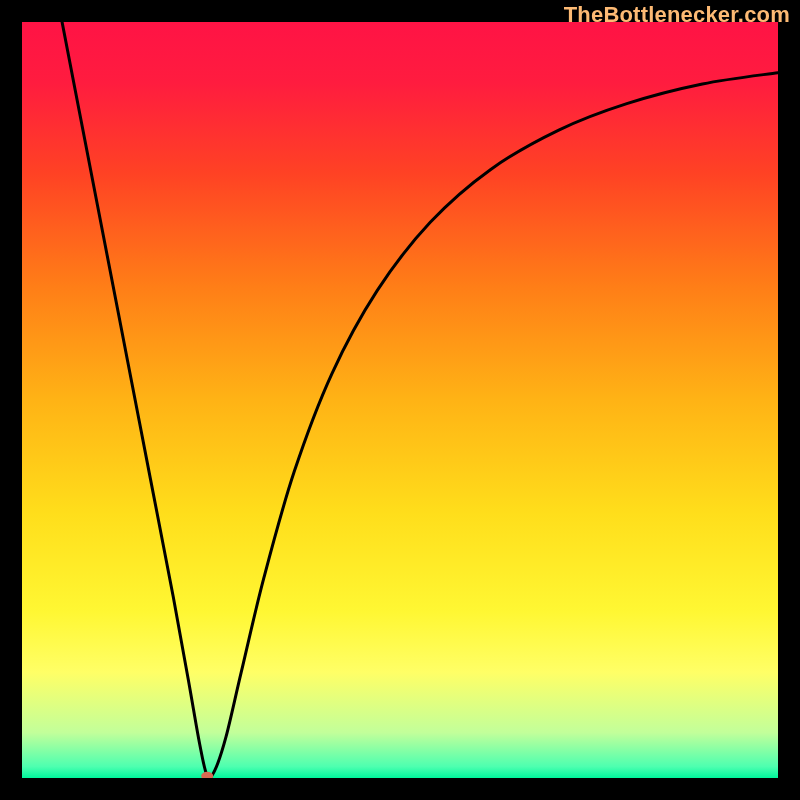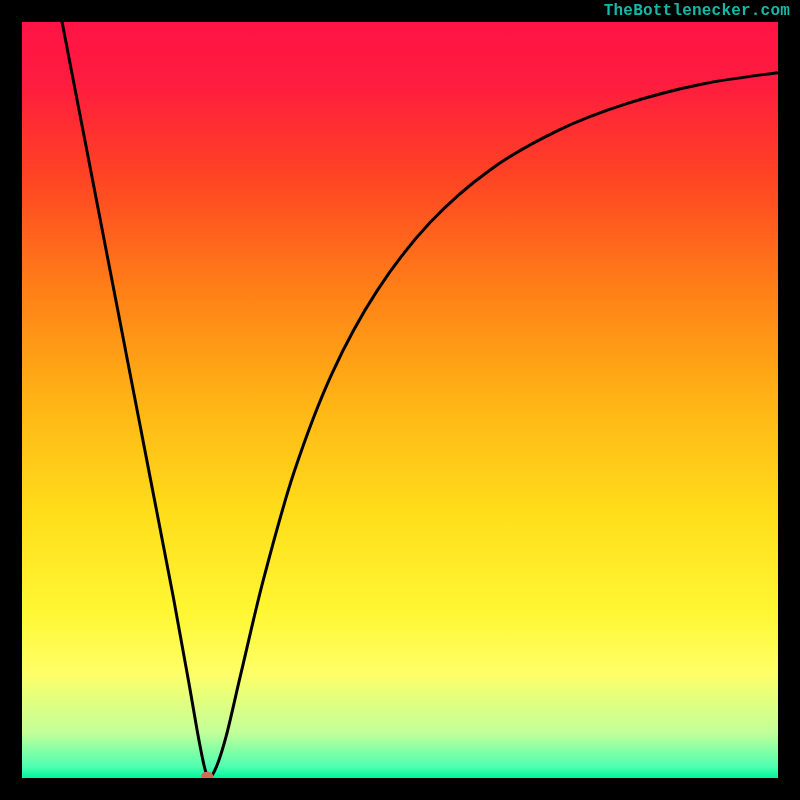--- a/index.html
+++ b/index.html
@@ -21,26 +21,25 @@
     position: absolute;
     left: 22px;
     top: 22px;
     width: 756px;
     height: 756px;
   }
   .watermark {
     position: absolute;
     top: 2px;
     right: 10px;
-    color: #14b8a6;
-    font-size: 16px;
+    color: #fdba74;
+    font-size: 22px;
     font-weight: 600;
     letter-spacing: 0.2px;
     user-select: none;
-    font-family: Liberation Mono, monospace;
   }
 </style>
 </head>
 <body>
 
 <div class="frame">
   <div class="watermark">TheBottlenecker.com</div>
   <svg class="plot-area" viewBox="0 0 756 756" preserveAspectRatio="none">
     <defs>
       <linearGradient id="bg-grad" x1="0" y1="0" x2="0" y2="1">

